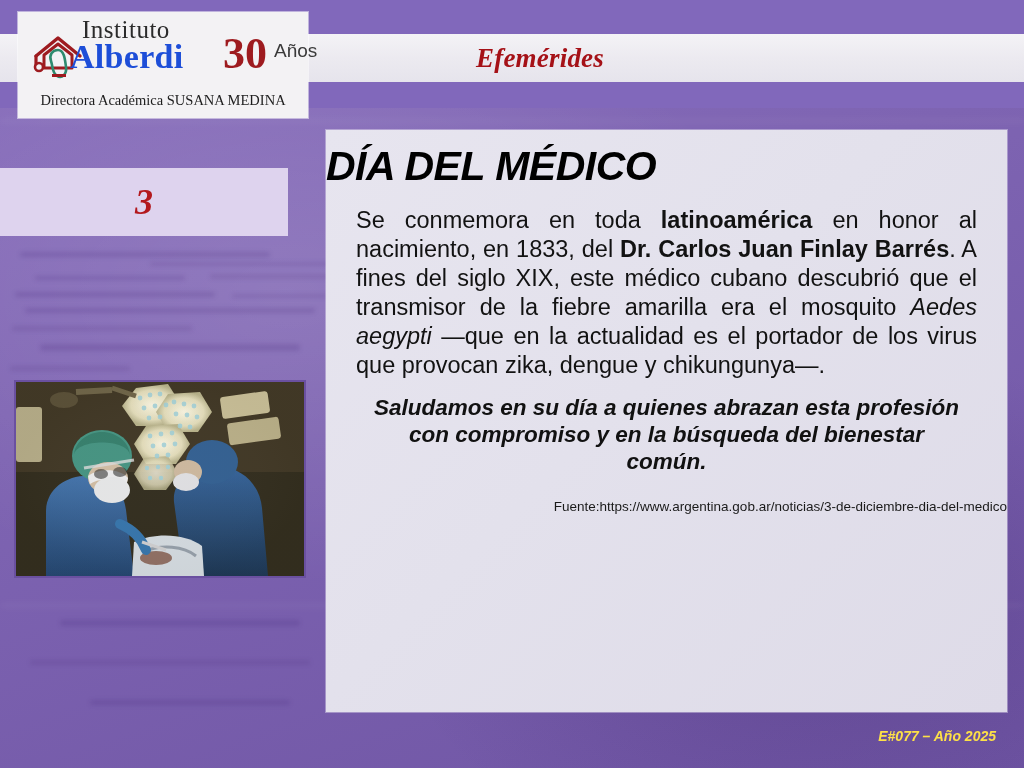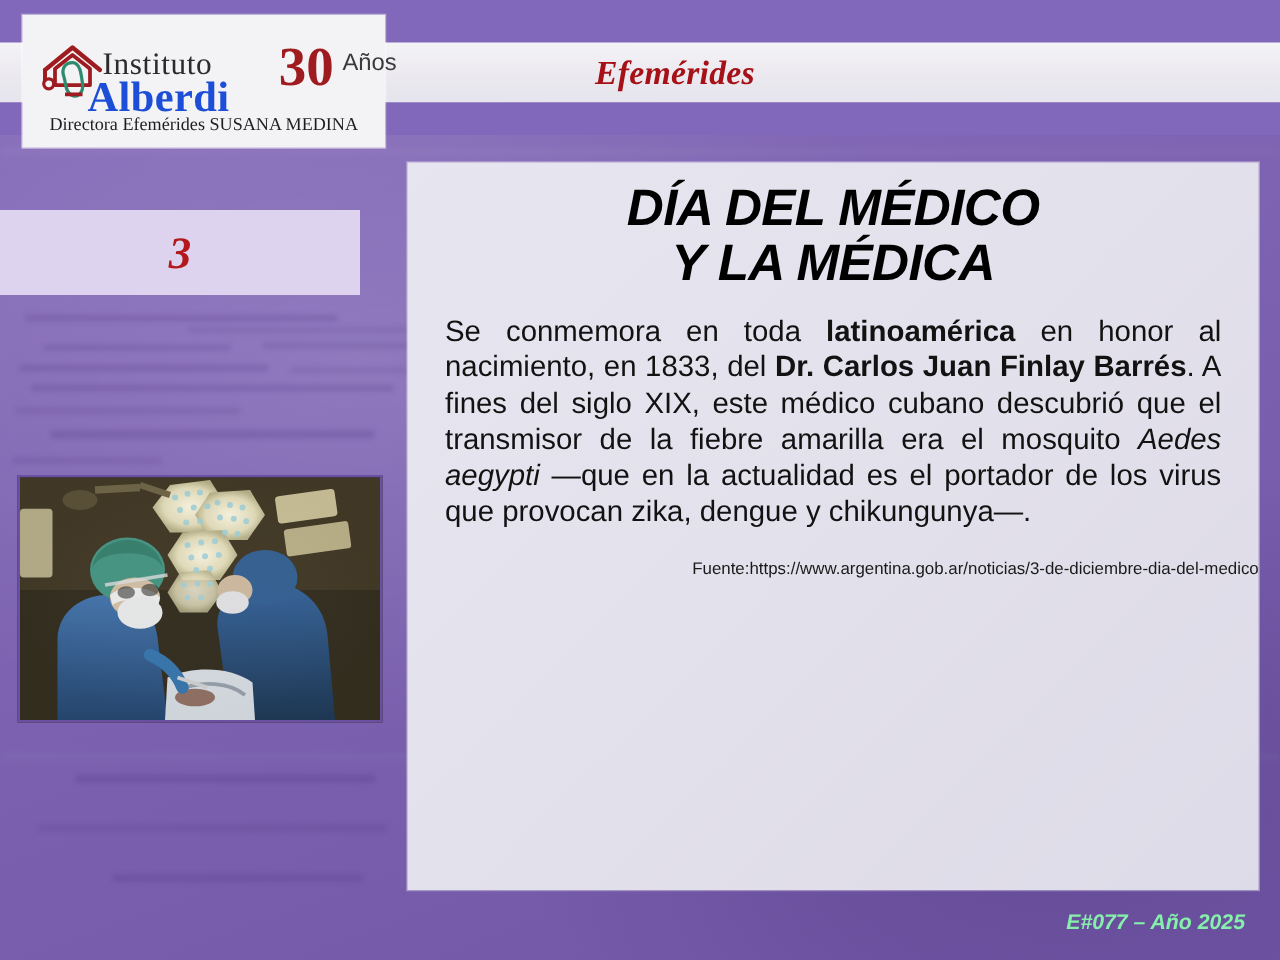--- a/index.html
+++ b/index.html
@@ -29,21 +29,21 @@
   .hdr-title{position:absolute;left:330px;top:34px;width:420px;height:48px;
     display:flex;align-items:center;justify-content:center;
     color:#a51117;font-size:27px;font-weight:bold;font-style:italic;
     letter-spacing:.2px;font-family:Liberation Serif, serif;}
 
   
   .logo-panel{position:absolute;left:18px;top:12px;width:290px;height:106px;
     background:#f3f2f4;box-shadow:0 0 0 1px rgba(255,255,255,.5);}
   .logo-row{position:absolute;left:0;top:4px;width:290px;height:72px;}
   .logo-mark{position:absolute;left:14px;top:18px;width:56px;height:48px;}
-  .logo-words{position:absolute;left:52px;top:22px;width:160px;height:68px;}
+  .logo-words{position:absolute;left:52px;top:0;width:160px;height:68px;}
   .logo-inst{position:absolute;left:12px;top:0;font-size:25px;color:#2b2b2b;
     font-family:"Liberation Serif",serif;letter-spacing:.5px;}
   .logo-alb{position:absolute;left:0;top:22px;font-size:34px;color:#1d4ed8;
     font-family:"Liberation Serif",serif;font-weight:bold;letter-spacing:.3px;}
   .logo-30{position:absolute;left:205px;top:14px;width:82px;height:46px;}
   .logo-30 .num{position:absolute;left:0;top:-2px;font-size:44px;color:#9e1b1f;
     font-family:"Liberation Serif",serif;font-weight:bold;}
   .logo-30 .anios{position:absolute;left:28px;top:10px;font-size:19px;color:#3a3a3a;
     font-family:"Liberation Sans",sans-serif;font-weight:normal;margin-left:23px;}
   .logo-dir{position:absolute;left:0;top:80px;width:290px;text-align:center;
@@ -59,37 +59,37 @@
 
   
   .photo{position:absolute;left:14px;top:380px;width:288px;height:194px;
     border:2px solid #6a50a0;overflow:hidden;background:#2a2317;}
   .photo svg{display:block;width:100%;height:100%;}
 
   
   .panel{position:absolute;left:326px;top:130px;width:681px;height:582px;
     background:linear-gradient(135deg,#e7e5ef 0%,#e3e1ec 45%,#dedbe8 100%);
     box-shadow:0 0 0 1px rgba(255,255,255,.35);}
-  .panel .ptitle{margin:14px 0 0 0;text-align:center;color:#000;
+  .panel .ptitle{margin:14px 0 0 0;text-align:left;color:#000;
     font-size:41px;font-weight:bold;font-style:italic;line-height:1.08;
     letter-spacing:-.5px;font-family:"Liberation Sans",sans-serif;}
   .panel .ptitle span{display:block;}
   .body-txt{margin:18px 30px 0 30px;text-align:justify;color:#121212;
     font-size:23.5px;line-height:1.23;font-family:"Liberation Sans",sans-serif;}
   .body-txt b{font-weight:bold;}
   .body-txt i{font-style:italic;}
   .closing{margin:14px 44px 0 44px;text-align:center;color:#111;
     font-size:22.5px;font-style:italic;font-weight:bold;line-height:1.22;
     font-family:"Liberation Sans",sans-serif;}
   .source{margin:23px 0 0 22px;text-align:right;color:#1a1a1a;font-size:13.5px;
     font-family:"Liberation Sans",sans-serif;}
 
   
-  .footer{position:absolute;right:28px;top:728px;color:#86efac;
-    font-size:17px;font-style:italic;font-weight:bold;
+  .footer{position:absolute;right:28px;top:728px;color:#fde047;
+    font-size:14px;font-style:italic;font-weight:bold;
     font-family:"Liberation Sans",sans-serif;}
 </style>
 </head>
 <body>
 
 <div id="bg">
   <div class="wash"></div>
   <div class="scribble" style="left:20px;top:252px;width:250px;height:5px;"></div>
   <div class="scribble l" style="left:150px;top:262px;width:180px;height:4px;"></div>
   <div class="scribble" style="left:35px;top:276px;width:150px;height:4px;"></div>
@@ -131,21 +131,21 @@
     <div class="logo-words">
       <div class="logo-inst">Instituto</div>
       <div class="logo-alb">Alberdi</div>
     </div>
 
     <div class="logo-30">
       <div class="num">30</div>
       <div class="anios">Años</div>
     </div>
   </div>
-  <div class="logo-dir">Directora Efemérides  SUSANA MEDINA</div>
+  <div class="logo-dir">Directora Académica  SUSANA MEDINA</div>
 </div>
 
 <div class="date-badge">
   <span class="d">3</span>
 </div>
 
 <div class="photo">
   <svg viewBox="0 0 288 194" preserveAspectRatio="none">
     <defs>
       <radialGradient id="lamp" cx="50%" cy="50%" r="50%">
@@ -225,22 +225,22 @@
     <ellipse cx="140" cy="176" rx="16" ry="7" fill="#6c3b2a" opacity=".7"></ellipse>
     <path d="M104 142 C118 148 126 158 130 168" stroke="#2f6fa8" stroke-width="10" fill="none" stroke-linecap="round"></path>
     <path d="M126 160 L150 168" stroke="#c9c9cc" stroke-width="3" fill="none"></path>
     <rect x="0" y="0" width="288" height="194" fill="url(#lamp)" opacity=".05"></rect>
   </svg>
 </div>
 
 <div class="panel">
   <div class="ptitle">
     <span>DÍA DEL MÉDICO</span>
-    <span>Y LA MÉDICA</span>
   </div>
 
   <p class="body-txt"><span>Se conmemora en toda </span><b>latinoamérica</b><span> en honor al nacimiento, en 1833, del </span><b>Dr. Carlos Juan Finlay Barrés</b><span>. A fines del siglo XIX, este médico cubano descubrió que el transmisor de la fiebre amarilla era el mosquito </span><i>Aedes aegypti</i><span> —que en la actualidad es el portador de los virus que provocan zika, dengue y chikungunya—.</span></p>
 
+  <p class="closing">Saludamos en su día a quienes abrazan esta profesión con compromiso y en la búsqueda del bienestar común.</p>
 
   <div class="source">Fuente:https://www.argentina.gob.ar/noticias/3-de-diciembre-dia-del-medico</div>
 </div>
 
 <div class="footer">E#077 – Año 2025</div>
 
 </body></html>

